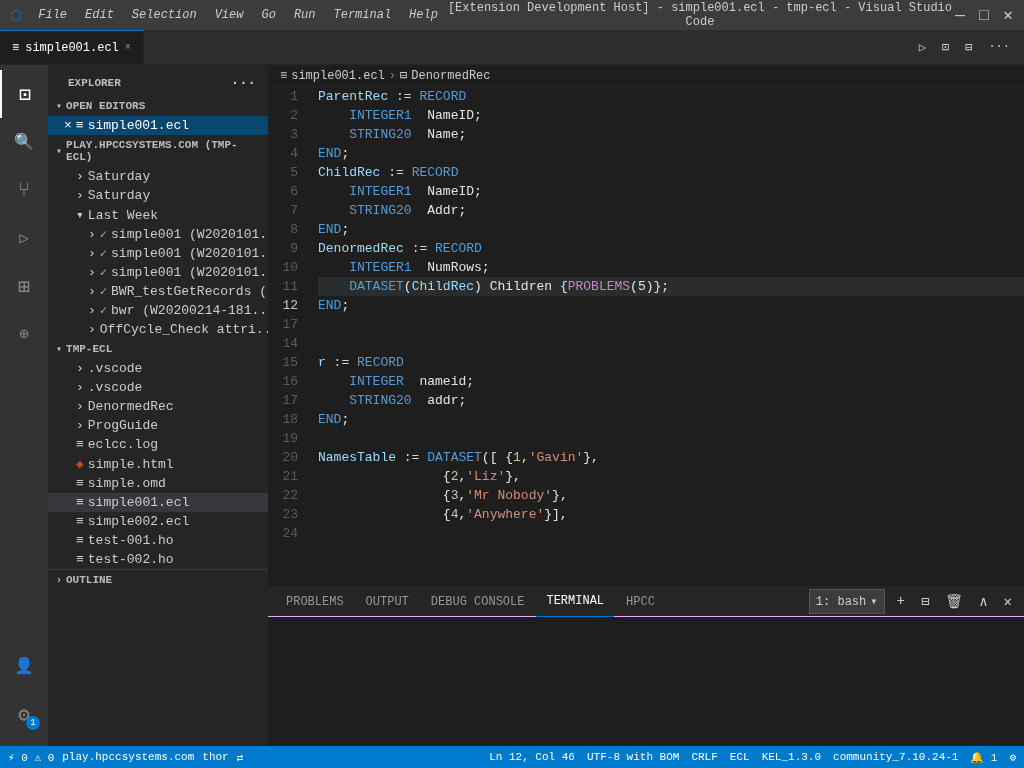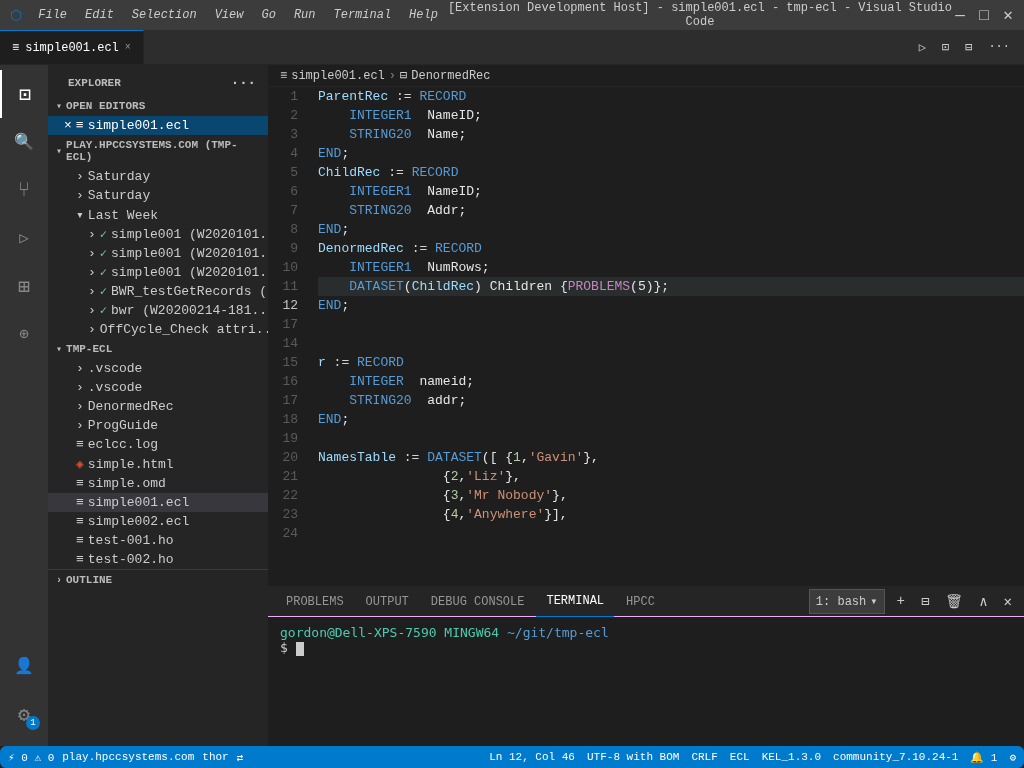--- a/index.html
+++ b/index.html
@@ -318,21 +318,20 @@
     #status-bar {
       height: 22px;
       background: #007acc;
       display: flex;
       align-items: center;
       padding: 0 8px;
       color: #ffffff;
       font-size: 11px;
       flex-shrink: 0;
       gap: 10px;
-      border-radius: 6px;
     }
     .status-left { display: flex; align-items: center; gap: 8px; }
     .status-right { margin-left: auto; display: flex; gap: 12px; align-items: center; }
     .status-item { cursor: pointer; white-space: nowrap; }
 
     
     .outline-section {
       border-top: 1px solid #3c3c3c;
       flex-shrink: 0;
     }
@@ -617,31 +616,20 @@
             <span>1: bash</span>
             <span>▾</span>
           </div>
           <span class="panel-action">+</span>
           <span class="panel-action">⊟</span>
           <span class="panel-action">🗑</span>
           <span class="panel-action">∧</span>
           <span class="panel-action">✕</span>
         </div>
       </div>
-      <div id="terminal-content">
-        <div>
-          <span class="terminal-prompt">gordon@Dell-XPS-7590 MINGW64</span>
-          <span> </span>
-          <span class="terminal-path">~/git/tmp-ecl</span>
-        </div>
-        <div>
-          <span>$ </span>
-          <span class="terminal-cursor"></span>
-        </div>
-      </div>
     </div>
 
   </div>
 </div>
 
 <div id="status-bar">
   <div class="status-left">
     <span class="status-item">⚡ 0 ⚠ 0</span>
     <span class="status-item">play.hpccsystems.com</span>
     <span class="status-item">thor</span>

